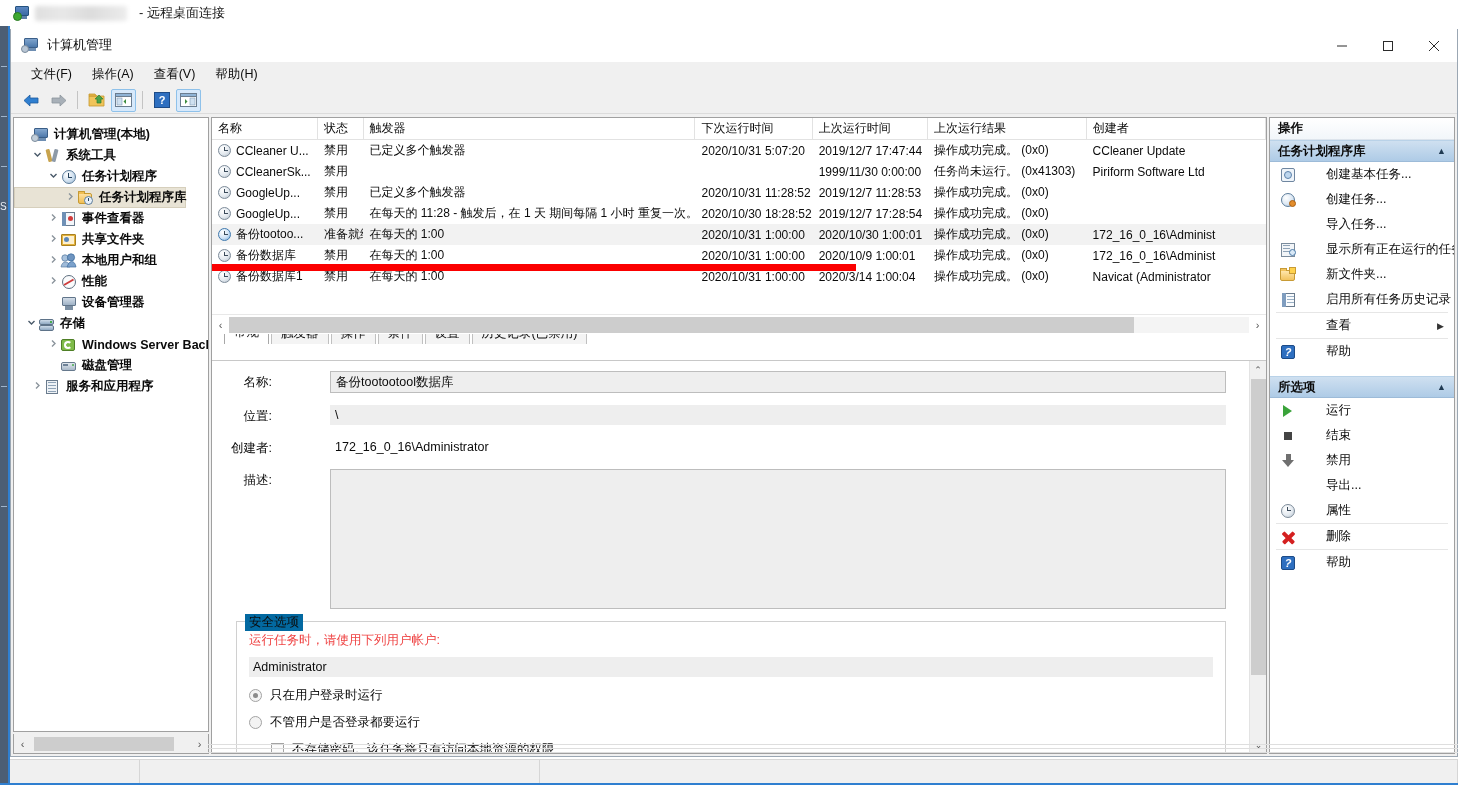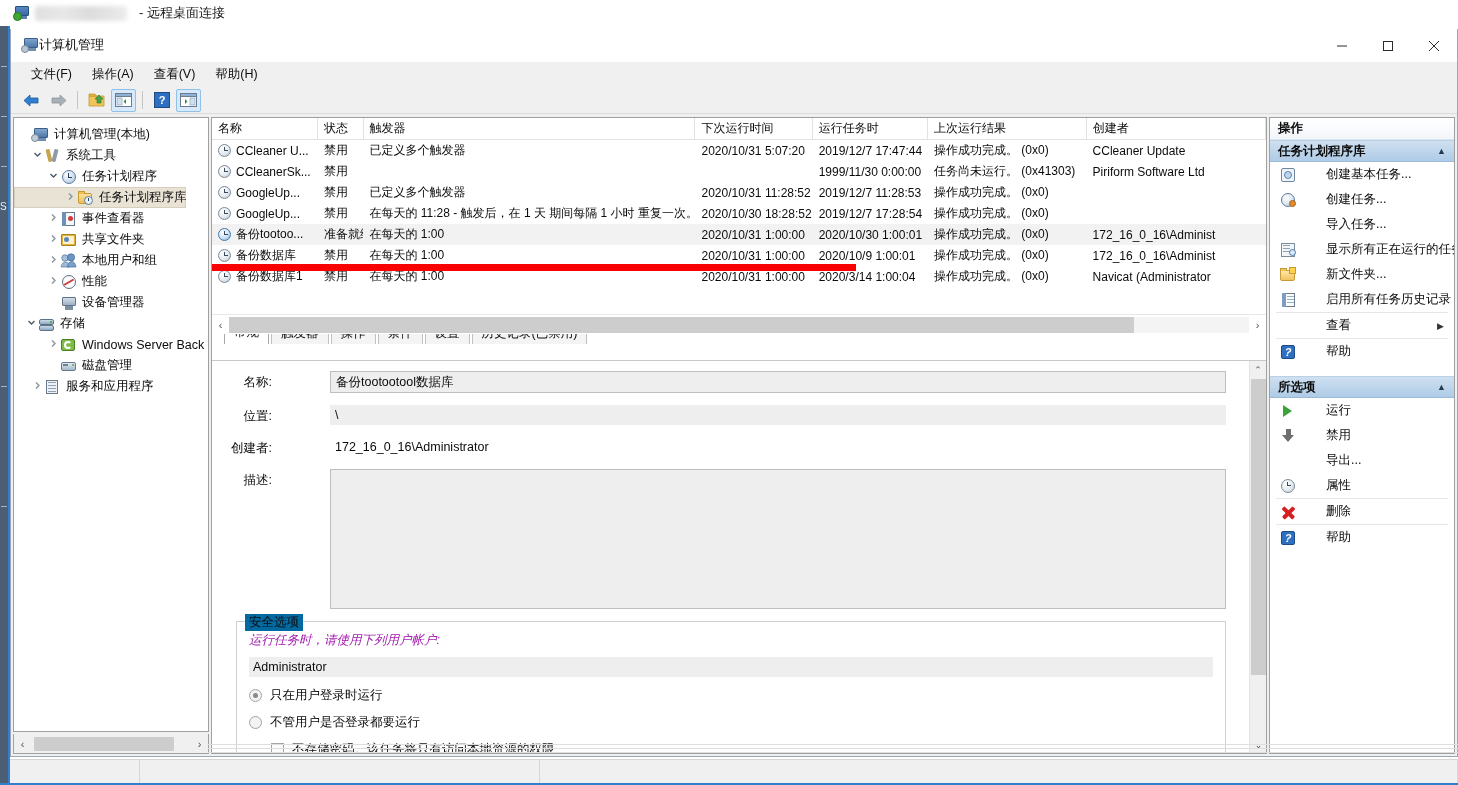--- a/index.html
+++ b/index.html
@@ -48,21 +48,21 @@
   .cm-titlebar {
     position: relative; height: 33px; background: #ffffff;
     display: flex; align-items: center; border-bottom: 1px solid #ffffff;
   }
   .cm-app-icon { position: relative; margin-left: 11px; width: 17px; height: 15px; }
   .cm-app-icon .scr { position:absolute; left:2px; top:0px; width:14px; height:10px;
     background: linear-gradient(#7fa4cd,#4d79ab); border:1px solid #3b5f89; border-radius:1px; }
   .cm-app-icon .base { position:absolute; left:4px; top:10px; width:10px; height:3px; background:#6e8eb2; }
   .cm-app-icon .gear { position:absolute; left:-1px; top:7px; width:8px; height:8px; border-radius:50%;
     background:#b9c6d4; border:1px solid #7b8b9c; }
-  .cm-title-text { font-size: 13px; color: #0b0b0b; }
+  .cm-title-text { margin-left: 8px; font-size: 13px; color: #0b0b0b; }
   .winbtns { position: absolute; right: 0; top: 0; display: flex; height: 33px; }
   .winbtn { width: 46px; height: 33px; display:flex; align-items:center; justify-content:center;
     color:#2b2b2b; }
   .winbtn svg { display:block; }
 
   
   .cm-menubar { height: 25px; background:#f0f0f0; display:flex; align-items:center;
      padding-left: 10px; }
   .cm-menubar .mi { padding: 3px 10px; font-size: 12.5px; color: #0b0b0b; }
 
@@ -77,21 +77,21 @@
   
   .cm-body { position:absolute; left:0; top:86px; right:0; bottom:0; background:#f0f0f0; }
 
   .pane-tree { position:absolute; left:2px; top:2px; width:196px; bottom:24px;
      background:#ffffff; border:1px solid #a0a0a0; overflow:hidden; }
   .tree { padding: 6px 0 0 0; }
   .tnode { display:flex; align-items:center; height:21px; padding-left:4px; white-space:nowrap; font-size:12.5px; color:#0b0b0b; }
   .tnode.sel { background:#e8e3d5; border:1px solid #d6cfbc; height:21px; margin-right:22px; }
   .twist { width:14px; text-align:center; color:#6e7a86; font-size:10px; flex:0 0 14px; }
   .tico { width:18px; height:16px; position:relative; flex:0 0 18px; margin-right:3px; }
-  .tlabel { margin-left:1px; }
+  .tlabel { margin-left:1px;font-weight:bold; }
 
   
   .ic-comp .a{position:absolute;left:2px;top:1px;width:14px;height:10px;background:linear-gradient(#86a9d0,#4f79ab);border:1px solid #3a5e87;border-radius:1px;}
   .ic-comp .b{position:absolute;left:4px;top:11px;width:10px;height:3px;background:#6e8eb2;}
   .ic-comp .c{position:absolute;left:-1px;top:7px;width:8px;height:8px;border-radius:50%;background:#c2ced9;border:1px solid #7e8d9d;}
   .ic-tools .a{position:absolute;left:3px;top:1px;width:4px;height:13px;background:#c8a34d;transform:rotate(-14deg);border-radius:1px;}
   .ic-tools .b{position:absolute;left:9px;top:1px;width:4px;height:13px;background:#8d9aa8;transform:rotate(14deg);border-radius:1px;}
   .ic-clock .a{position:absolute;left:2px;top:1px;width:14px;height:14px;border-radius:50%;
     background:radial-gradient(circle at 35% 32%,#ffffff,#cfe0ef 55%,#9ab7d2);border:1px solid #5d7d9b;}
   .ic-clock .b{position:absolute;left:8px;top:4px;width:1px;height:5px;background:#24415c;}
@@ -171,21 +171,21 @@
      padding-left:5px; font-size:12.5px; color:#0b0b0b; }
   .fplain { height:20px; background:#eeeeee; display:flex; align-items:center; padding-left:5px;
      font-size:12.5px; color:#0b0b0b; }
   .ftext { height:20px; display:flex; align-items:center; padding-left:5px; font-size:12.5px; color:#0b0b0b; }
   .ftextarea { height:140px; background:#eeeeee; border:1px solid #bdbdbd; }
 
   .group { margin: 8px 22px 0 24px; border:1px solid #d0d0d0; padding: 10px 12px 14px 12px;
      position:relative; }
   .group-title { position:absolute; top:-8px; left:8px; background:#0369a1; padding:0 4px;
      font-size:12.5px; color:#0b0b0b; }
-  .g-line { font-size:12.5px; color:#a21caf; margin-bottom:8px;font-style:italic; }
+  .g-line { font-size:12.5px; color:#ef4444; margin-bottom:8px; }
   .g-account { height:20px; background:#eeeeee; display:flex; align-items:center; padding-left:4px;
      font-size:12.5px; color:#0b0b0b; margin-bottom:10px; }
   .radio-row { display:flex; align-items:center; margin-bottom:10px; font-size:12.5px; color:#0b0b0b; }
   .radio { width:13px; height:13px; border-radius:50%; border:1px solid #a3a3a3; background:#f3f3f3;
      margin-right:8px; position:relative; flex:0 0 13px; }
   .radio.on::after { content:''; position:absolute; left:3px; top:3px; width:5px; height:5px;
      border-radius:50%; background:#8a8a8a; }
   .check-row { display:flex; align-items:center; margin-left:22px; font-size:12.5px; color:#0b0b0b; }
   .checkbox { width:13px; height:13px; border:1px solid #a3a3a3; background:#fbfbfb; margin-right:8px; flex:0 0 13px; }
 
@@ -538,21 +538,21 @@
         <div class="hs-arrow">›</div>
       </div>
 
       <div class="pane-main">
 
         <div class="lv-header">
           <div class="lv-th" style="width:112px">名称</div>
           <div class="lv-th" style="width:48px">状态</div>
           <div class="lv-th" style="width:352px">触发器</div>
           <div class="lv-th" style="width:124px">下次运行时间</div>
-          <div class="lv-th" style="width:122px">运行任务时</div>
+          <div class="lv-th" style="width:122px">上次运行时间</div>
           <div class="lv-th" style="width:168px">上次运行结果</div>
           <div class="lv-th" style="width:190px">创建者</div>
         </div>
 
         <div class="lv-body">
 
           <div class="lv-row">
             <div class="lv-cell" style="width:112px">
               <span class="taskico">
                   <i class="r"></i>
@@ -824,20 +824,26 @@
           <span class="caret">▲</span>
         </div>
 
         <div class="act-item">
           <span class="act-ico ai-play">
               <i class="a"></i>
             </span>
           <span class="act-label">运行</span>
         </div>
         <div class="act-item">
+          <span class="act-ico ai-stop">
+              <i class="a"></i>
+            </span>
+          <span class="act-label">结束</span>
+        </div>
+        <div class="act-item">
           <span class="act-ico ai-down">
               <i class="a"></i>
               <i class="b"></i>
             </span>
           <span class="act-label">禁用</span>
         </div>
         <div class="act-item">
           <span class="act-ico-spacer"></span>
           <span class="act-label">导出...</span>
         </div>

